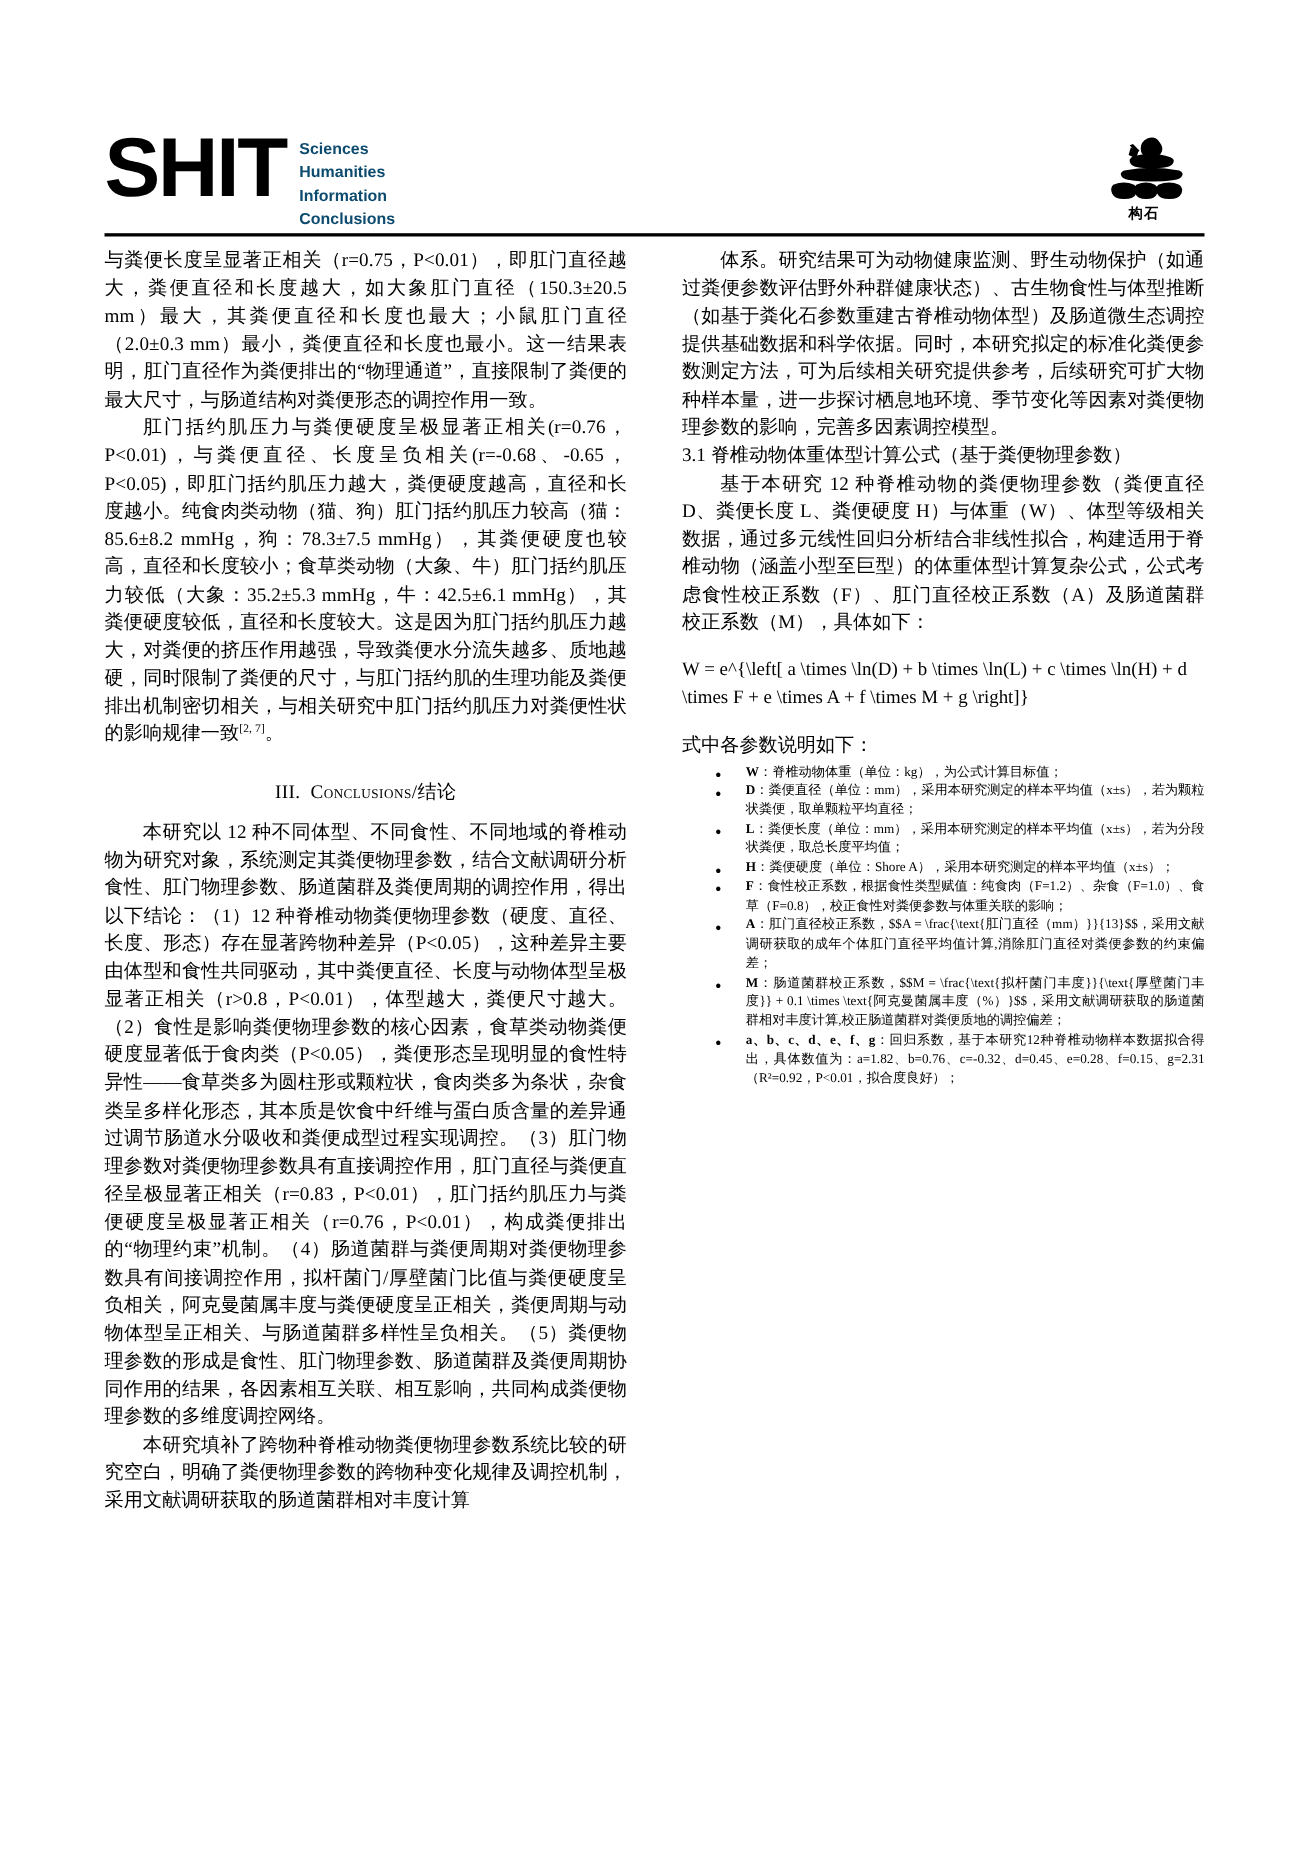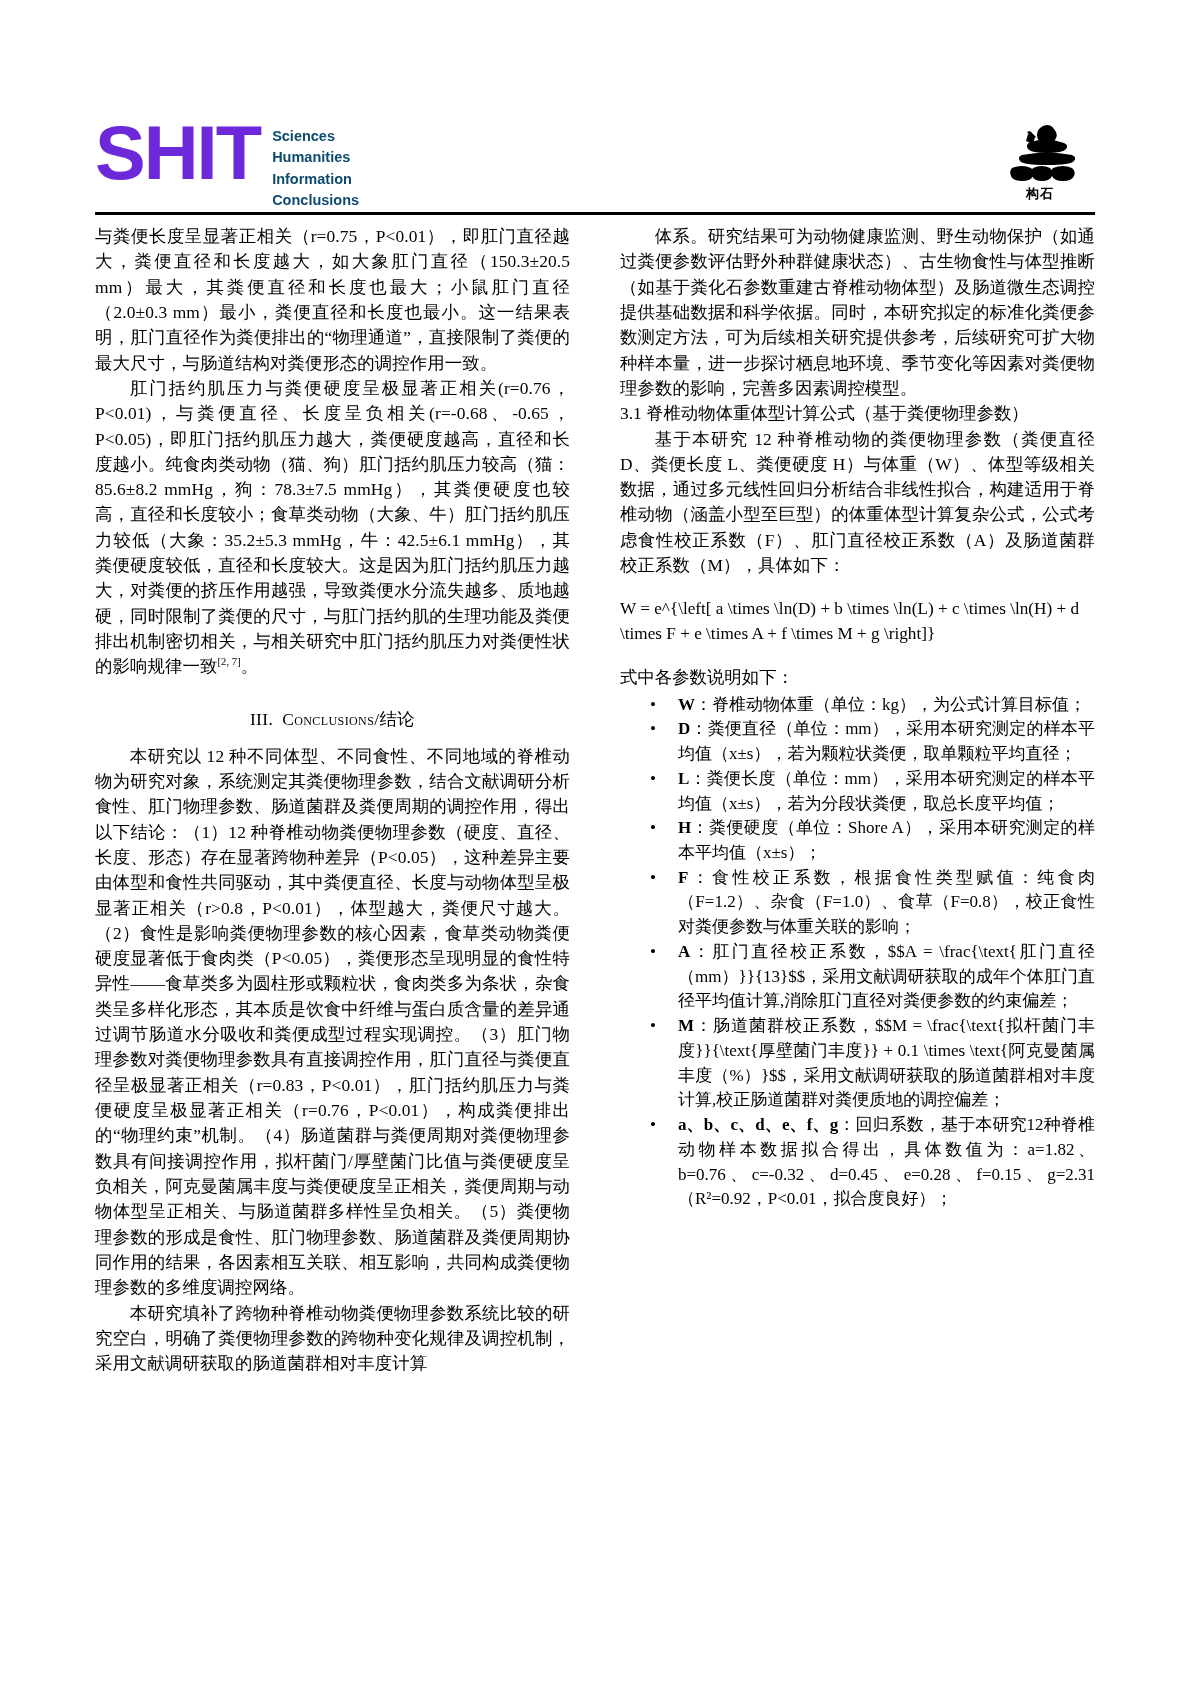--- a/index.html
+++ b/index.html
@@ -36,21 +36,21 @@
     left: 0; top: 0;
     display: flex;
     align-items: flex-start;
   }
   .logo-word {
     font-family: "Liberation Sans", "DejaVu Sans", sans-serif;
     font-weight: bold;
     font-size: 76px;
     line-height: 0.82;
     letter-spacing: -2px;
-    color: #6d28d9;
+    color: #000000;
     display: block;
     margin-top: 4px;
   }
   .logo-expand {
     font-family: "Liberation Sans", "DejaVu Sans", sans-serif;
     font-weight: bold;
     font-size: 14.5px;
     line-height: 1.47;
     margin-left: 12px;
     margin-top: 8px;
@@ -147,21 +147,21 @@
     text-indent: 0;
   }
 
   ul.params {
     margin: 0;
     padding-left: 58px;
     list-style: none;
   }
   ul.params > li {
     position: relative;
-    font-size: 17px;
+    font-size: 12px;
     line-height: 1.455;
     text-align: justify;
     text-justify: inter-ideograph;
     margin-bottom: 0px;
     padding-left: 0;
   }
   ul.params > li::before {
     content: "\2022";
     position: absolute;
     left: -28px;

